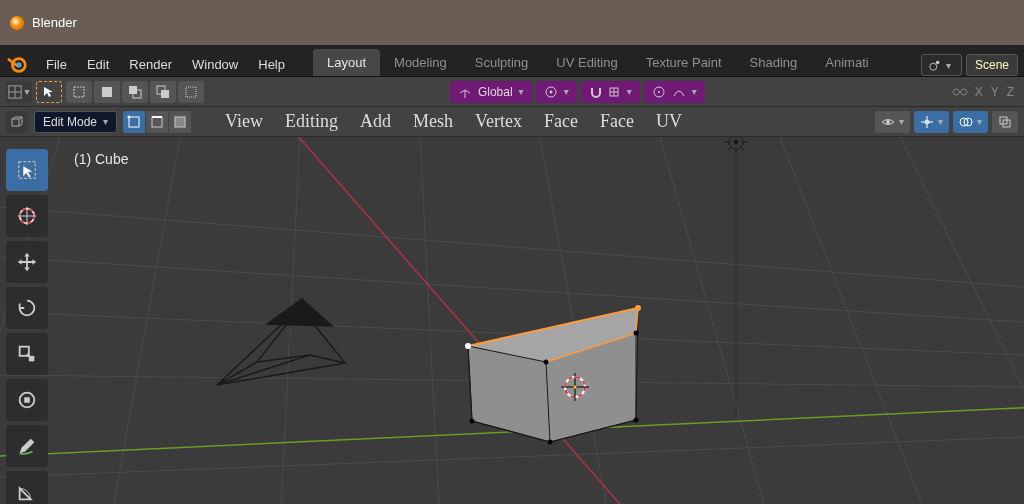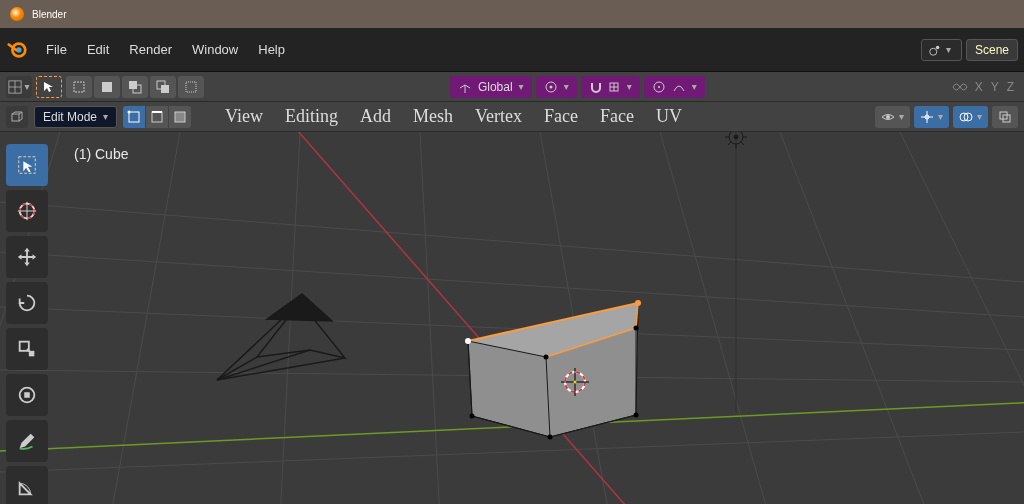--- a/index.html
+++ b/index.html
@@ -1,23 +1,23 @@
 <!DOCTYPE html>
 <html><head>
 <meta charset="utf-8">
 <style>
   * { box-sizing: border-box; margin: 0; padding: 0; font-family: -apple-system, BlinkMacSystemFont, "Segoe UI", sans-serif; }
   body { background: #393939; color: #ccc; font-size: 13px; width: 1024px; height: 504px; overflow: hidden; user-select: none; }
   
   
-  .titlebar { height: 28px; background: #6a5e54; display: flex; align-items: center; padding: 4px 10px; color: #fff; font-size: 10px; }
+  .titlebar { height: 45px; background: #6a5e54; display: flex; align-items: center; padding: 4px 10px; color: #fff; font-size: 13px; }
   .titlebar .logo { width:14px; height:14px; border-radius:50%; background: radial-gradient(circle at 40% 40%, #fff, #ff8c00 40%, #d06000); margin-right:8px; }
   
   
-  .menubar { height: 44px; background: #232323; display:flex; align-items:center; padding: 0 6px; border-bottom:1px solid #111; }
+  .menubar { height: 32px; background: #232323; display:flex; align-items:flex-end; padding: 0 6px; border-bottom:1px solid #111; }
   .menubar .blender-icon { width:22px; height:22px; margin-right:8px; display:flex; align-items:center; justify-content:center; }
   .menubar .blender-icon svg { width:22px; height:22px; }
   .menubar .menu-item { padding: 4px 10px; color:#ddd; cursor:pointer; }
   .menubar .tabs { display:flex; margin-left:18px; }
   .menubar .tab { padding:6px 14px; color:#8f8f8f; cursor:pointer; }
   .menubar .tab.active { background:#47474a; color:#e6e6e6; border-radius:4px 4px 0 0; }
   .menubar .spacer { flex:1; }
   .menubar .scene-group { display:flex; align-items:center; }
   .menubar .scene-dd { background:#2b2b2b; border:1px solid #555; padding:3px 10px 3px 6px; border-radius:3px; margin-right:4px; display:flex; align-items:center; gap:4px; color:#ccc; font-size:12px; }
   .menubar .scene-input { background:#3a3a3a; border:1px solid #555; padding:3px 8px; border-radius:3px; color:#fef9c3; font-size:12px; min-width:50px; }
@@ -78,20 +78,29 @@
         <circle cx="14" cy="12" r="3" fill="#4aa3df"></circle>
         <path d="M3 6 L11 12" stroke="#ff8c00" stroke-width="3" stroke-linecap="round"></path>
       </svg>
   </div>
   <div class="menu-item">File</div>
   <div class="menu-item">Edit</div>
   <div class="menu-item">Render</div>
   <div class="menu-item">Window</div>
   <div class="menu-item">Help</div>
 
+  <div class="tabs">
+    <div class="tab active">Layout</div>
+    <div class="tab">Modeling</div>
+    <div class="tab">Sculpting</div>
+    <div class="tab">UV Editing</div>
+    <div class="tab">Texture Paint</div>
+    <div class="tab">Shading</div>
+    <div class="tab">Animati</div>
+  </div>
 
   <div class="spacer"></div>
   <div class="scene-group">
     <div class="scene-dd">
       <svg width="14" height="14" viewBox="0 0 16 16">
           <circle cx="6" cy="10" r="4" fill="none" stroke="#ccc"></circle>
           <circle cx="11" cy="5" r="2" fill="#ccc"></circle>
         </svg>
       <span class="chev">▾</span>
     </div>

